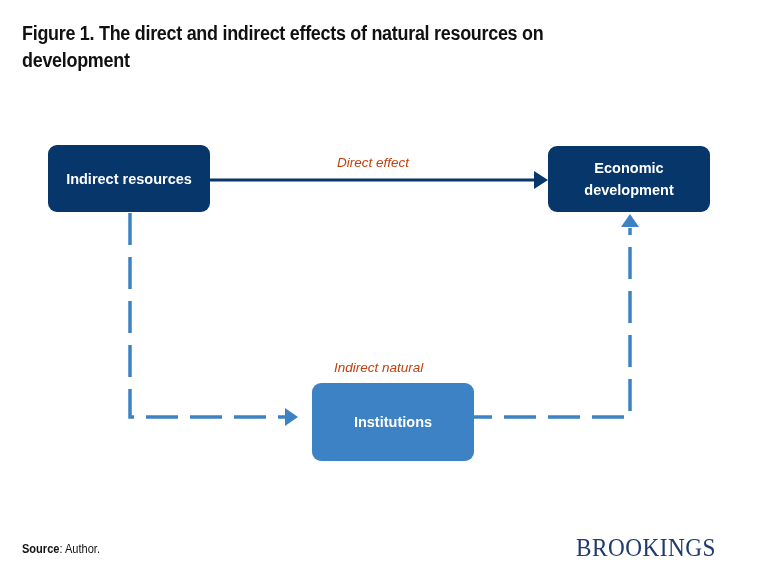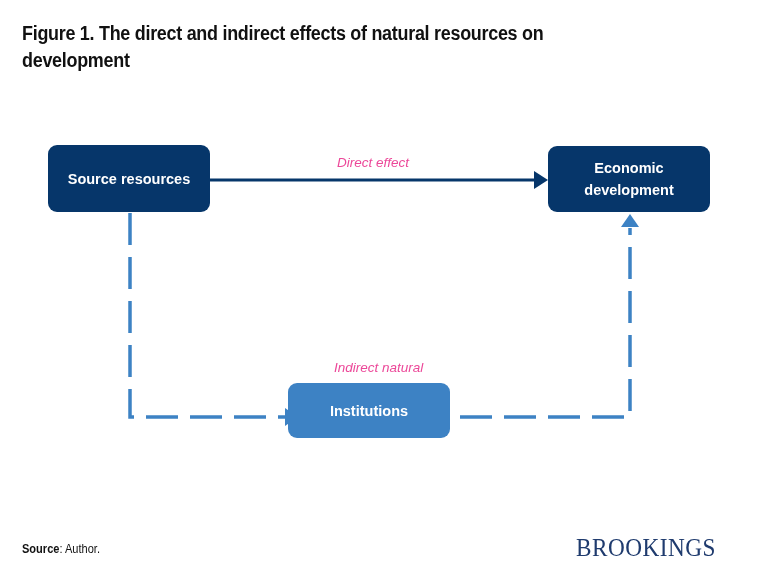--- a/index.html
+++ b/index.html
@@ -2,21 +2,21 @@
 <html><head>
 <meta charset="utf-8">
 <style>
   html, body { margin:0; padding:0; background:#ffffff; }
   body { width:768px; height:576px; position:relative; overflow:hidden; font-family:"Liberation Sans", sans-serif; }
   .title { position:absolute; left:22px; top:20px; width:640px; font-family:"Liberation Sans", sans-serif; font-weight:bold; font-size:19.5px; line-height:27px; color:#111111; letter-spacing:-0.3px; transform:scaleX(0.92); transform-origin:left top; }
   svg.diagram { position:absolute; left:0; top:0; }
   .box { position:absolute; border-radius:9px; color:#ffffff; font-weight:bold; font-size:14.5px; display:flex; align-items:center; justify-content:center; text-align:center; line-height:22px; }
   .box.dark { background:#06366a; }
   .box.light { background:#3d82c4; }
-  .label { position:absolute; font-style:italic; font-size:13.5px; color:#ec4899; white-space:nowrap; }
+  .label { position:absolute; font-style:italic; font-size:13.5px; color:#c2410c; white-space:nowrap; }
   .source { position:absolute; left:22px; top:542px; font-size:12px; color:#111111; transform:scaleX(0.92); transform-origin:left top; }
   .source b { font-weight:bold; }
   .logo { position:absolute; left:576px; top:534px; font-family:"Liberation Serif", serif; font-size:25px; color:#1f3b6e; letter-spacing:0.5px; transform:scaleX(0.93); transform-origin:left top; }
 </style>
 </head>
 <body>
 
 <div class="title">Figure 1. The direct and indirect effects of natural resources on development</div>
 
 <svg class="diagram" width="768" height="576">
@@ -25,28 +25,28 @@
   <polygon points="534,171 548,180 534,189" fill="#06366a"></polygon>
 
   <polyline points="130,213 130,417 286,417" fill="none" stroke="#3d82c4" stroke-width="3.5" stroke-dasharray="32,12"></polyline>
   <polygon points="285,408 298,417 285,426" fill="#3d82c4"></polygon>
 
   <polyline points="460,417 630,417 630,228" fill="none" stroke="#3d82c4" stroke-width="3.5" stroke-dasharray="32,12"></polyline>
   <polygon points="621,227 630,214 639,227" fill="#3d82c4"></polygon>
 </svg>
 
 <div class="box dark" style="left:48px; top:145px; width:162px; height:67px;">
-  <span>Source resources</span>
+  <span>Indirect resources</span>
 </div>
 
 <div class="box dark" style="left:548px; top:146px; width:162px; height:66px;">
   <span style="display:block; width:110px;">Economic development</span>
 </div>
 
-<div class="box light" style="left:288px; top:383px; width:162px; height:55px;">
+<div class="box light" style="left:312px; top:383px; width:162px; height:78px;">
   <span>Institutions</span>
 </div>
 
 <div class="label" style="left:337px; top:155px;">Direct effect</div>
 <div class="label" style="left:334px; top:360px;">Indirect natural</div>
 
 <div class="source">
   <b>Source</b><span>: Author.</span>
 </div>
 

